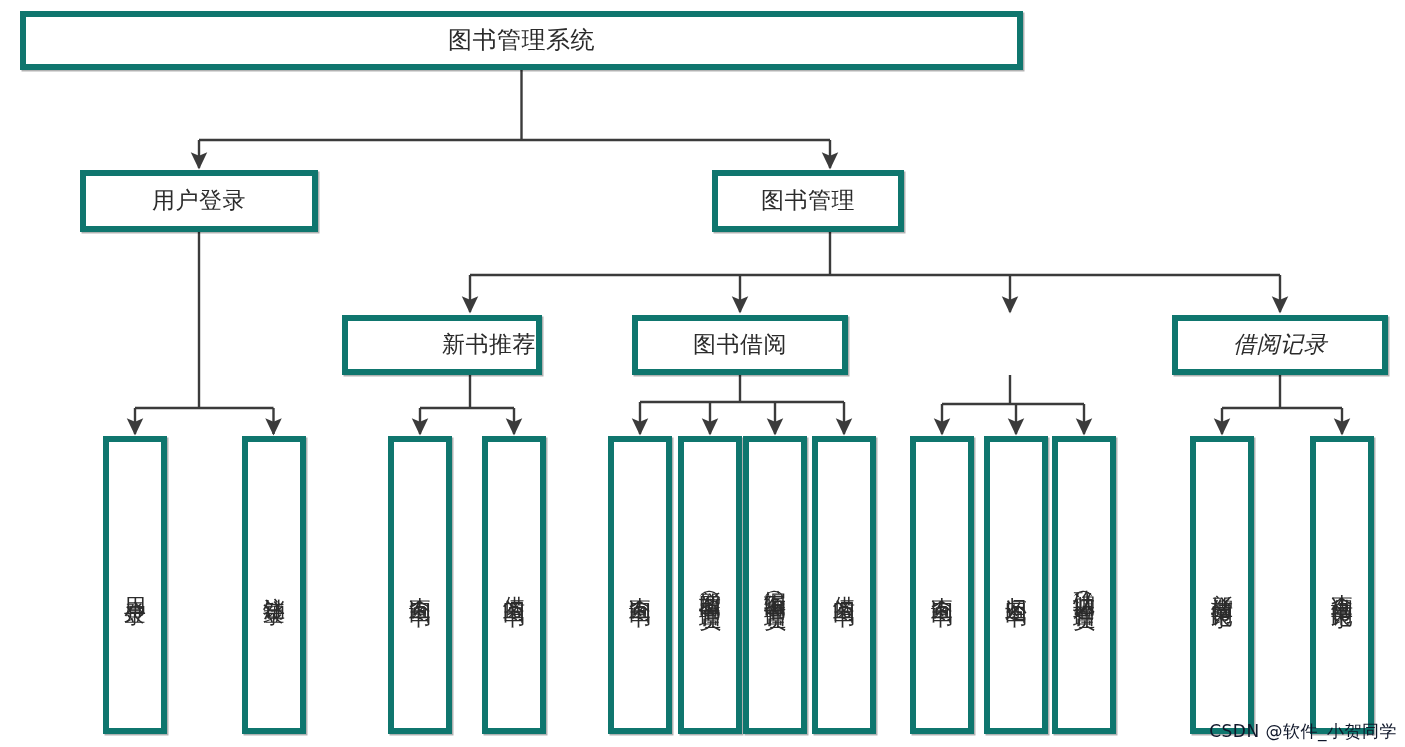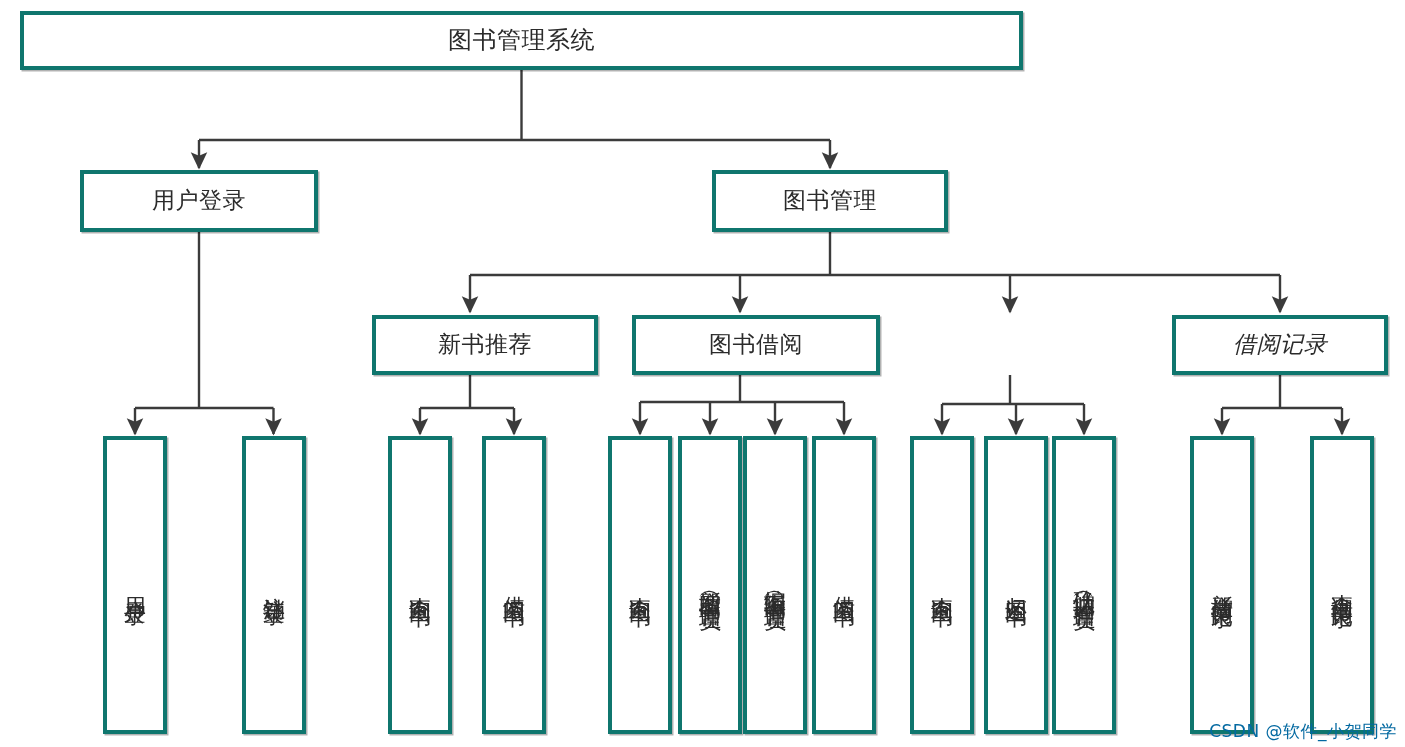--- a/index.html
+++ b/index.html
@@ -23,21 +23,21 @@
     left: 0;
     top: 0;
     width: 1405px;
     height: 747px;
     pointer-events: none;
   }
   .node {
     position: absolute;
     box-sizing: border-box;
     background: #ffffff;
-    border: 4px solid #0f766e;
+    border: 6px solid #0f766e;
     box-shadow: 1.5px 1.5px 0 0 rgba(0,0,0,0.30);
     display: flex;
     align-items: center;
     justify-content: center;
     z-index: 2;
   }
   .node .label {
     color: #2b2b2b;
     line-height: 1.18;
     text-align: center;
@@ -62,21 +62,21 @@
     letter-spacing: 3px;
     line-height: 1;
     white-space: nowrap;
     max-height: 100%;
   }
   #watermark {
     position: absolute;
     right: 8px;
     bottom: 4px;
     font-size: 17px;
-    color: #0369a1;
+    color: #0f172a;
     letter-spacing: 0.5px;
     z-index: 5;
     white-space: nowrap;
     text-align: right;
   }
 </style>
 </head>
 <body>
 
 <div id="diagram-root">
@@ -132,28 +132,28 @@
     </g>
   </svg>
 
   <div class="node h root" style="left: 20px; top: 11px; width: 1003px; height: 59px;">
     <span class="label">图书管理系统</span>
   </div>
 
   <div class="node h" style="left: 80px; top: 170px; width: 238px; height: 62px;">
     <span class="label">用户登录</span>
   </div>
-  <div class="node h" style="left: 712px; top: 170px; width: 236px; height: 62px;">
+  <div class="node h" style="left: 712px; top: 170px; width: 192px; height: 62px;">
     <span class="label">图书管理</span>
   </div>
 
-  <div class="node h" style="left: 372px; top: 315px; width: 226px; height: 60px;">
+  <div class="node h" style="left: 342px; top: 315px; width: 200px; height: 60px; justify-content: flex-end;">
     <span class="label">新书推荐</span>
   </div>
-  <div class="node h" style="left: 632px; top: 315px; width: 248px; height: 60px;">
+  <div class="node h" style="left: 632px; top: 315px; width: 216px; height: 60px;">
     <span class="label">图书借阅</span>
   </div>
   <div class="node h" style="left: 1172px; top: 315px; width: 216px; height: 60px; font-style: italic;">
     <span class="label">借阅记录</span>
   </div>
 
   <div class="node v" style="left: 103px; top: 436px; width: 64px; height: 298px;">
     <span class="label">用户登录</span>
   </div>
   <div class="node v" style="left: 242px; top: 436px; width: 64px; height: 298px;">

